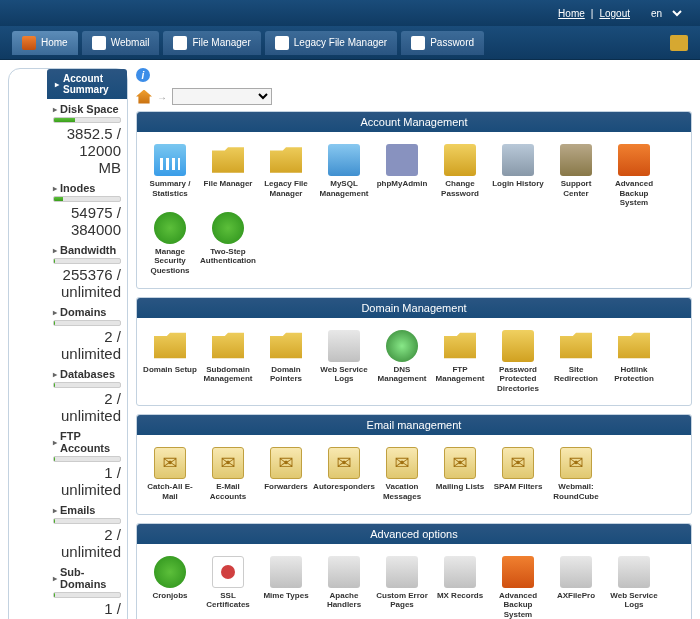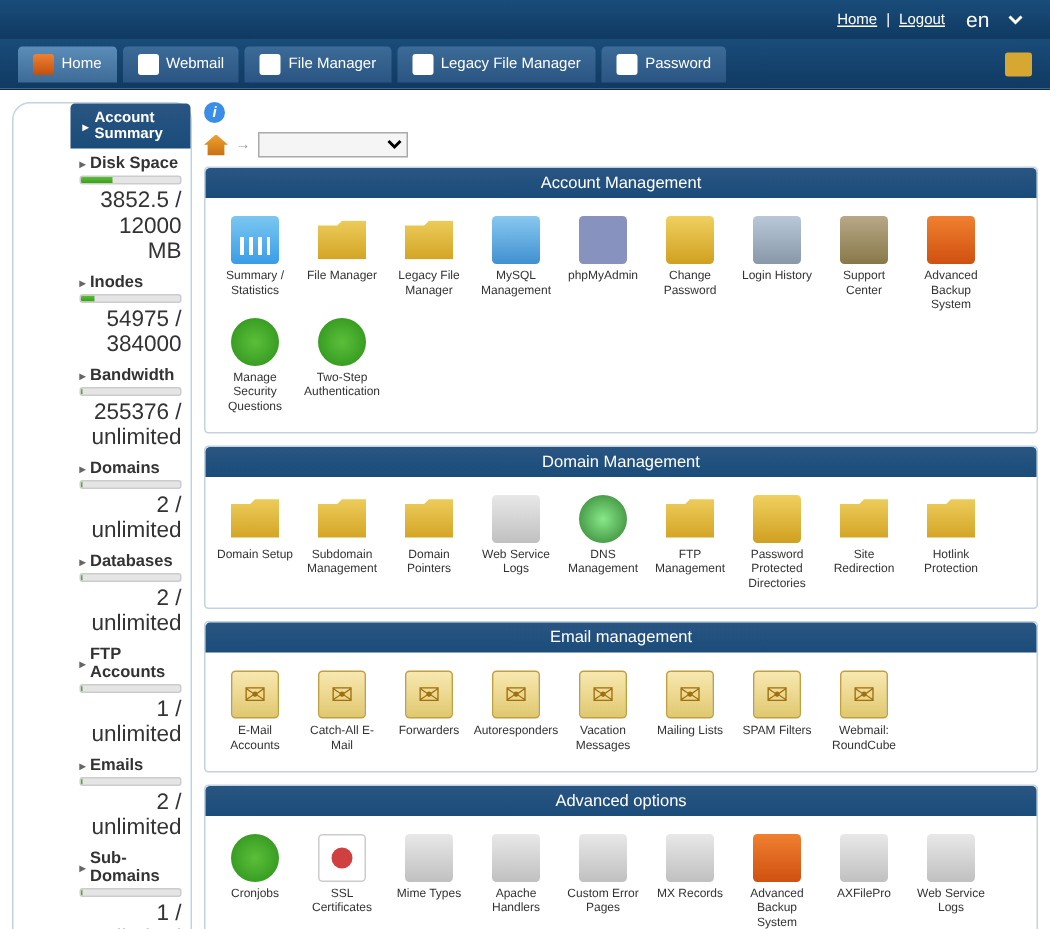--- a/index.html
+++ b/index.html
@@ -1,20 +1,20 @@
 <!DOCTYPE html>
 <html><head>
 <meta charset="utf-8">
 <style>
 * { margin: 0; padding: 0; box-sizing: border-box; }
 body { font-family: Tahoma, Arial, sans-serif; font-size: 10px; background: #fff; width: 700px; }
 .topbar { background: linear-gradient(#1a4c7a, #0f3a62); height: 26px; color: #fff; display: flex; justify-content: flex-end; align-items: center; padding-right: 15px; font-size: 10px; }
 .topbar a { color: #fff; text-decoration: underline; margin: 0 4px; }
 .topbar span.sep { margin: 0 2px; }
-.langsel { margin-left: 6px; background: transparent; color: #fff; border: none; font-size: 14px; width: 45px; }
+.langsel { margin-left: 6px; background: transparent; color: #fff; border: none; font-size: 10px; width: 45px; text-align: center; }
 .navbar { background: linear-gradient(#1a4c7a, #0f3a62); height: 34px; display: flex; align-items: center; padding: 0 12px; gap: 4px; border-bottom: 1px solid #0a2d4c; }
 .navtab { background: linear-gradient(#3c6b98, #2a5582); color: #fff; padding: 5px 10px; border-radius: 3px 3px 0 0; font-size: 10px; display: flex; align-items: center; gap: 5px; cursor: pointer; }
 .navtab.active { background: linear-gradient(#5c8cb8, #3c6b98); }
 .navspacer { flex: 1; }
 .navicon { width: 14px; height: 14px; display: inline-block; background: #fff; border-radius: 2px; }
 .navright { background: #d6a831; width: 18px; height: 16px; border-radius: 2px; }
 .main { display: flex; padding: 8px; gap: 8px; background: #fff; min-height: 540px; }
 .sidebar { width: 120px; }
 .sidebox { border: 1px solid #c3d2e0; border-radius: 12px; background: #fff; padding-left: 38px; }
 .sidehead { background: linear-gradient(#2a5582, #1a4c7a); color: #fff; padding: 4px 8px; border-radius: 3px 3px 0 0; font-size: 10px; font-weight: bold; display: flex; align-items: center; gap: 4px; }
@@ -30,21 +30,21 @@
 .crumbs { display: flex; align-items: center; gap: 5px; margin-bottom: 6px; }
 .infobtn { width: 14px; height: 14px; background: #3c8de8; border-radius: 50%; color: #fff; display: flex; align-items: center; justify-content: center; font-size: 10px; font-style: italic; font-weight: bold; }
 .homeicn { width: 16px; height: 14px; background: linear-gradient(#f0a030, #c87010); clip-path: polygon(50% 0, 100% 50%, 85% 50%, 85% 100%, 15% 100%, 15% 50%, 0 50%); }
 .arrow { color: #999; font-size: 10px; }
 .dropdown { border: 1px solid #aaa; font-size: 10px; padding: 1px 4px; width: 100px; background: #f5f5f5; }
 .section { border: 1px solid #c3d2e0; border-radius: 3px; margin-bottom: 8px; background: #fff; }
 .sechead { background: linear-gradient(#2a5582, #1a4c7a); color: #fff; text-align: center; padding: 4px; font-size: 11px; font-weight: normal; border-radius: 3px 3px 0 0; }
 .grid { display: flex; flex-wrap: wrap; padding: 10px 4px; }
 .tile { width: 58px; display: flex; flex-direction: column; align-items: center; text-align: center; cursor: pointer; padding: 2px; }
 .tile .icon { width: 32px; height: 32px; margin-bottom: 3px; border-radius: 3px; display: flex; align-items: center; justify-content: center; }
-.tile .lbl { font-size: 8px; color: #333; line-height: 1.2; }
+.tile .lbl { font-size: 8px; color: #333; line-height: 1.2; font-weight: bold; }
 .i-stats { background: linear-gradient(#7ac7f0, #3a9de8); position: relative; }
 .i-stats::after { content: ""; position: absolute; bottom: 6px; left: 6px; right: 6px; height: 12px; background: repeating-linear-gradient(90deg, #fff 0 3px, transparent 3px 6px); }
 .i-folder { background: linear-gradient(#f0d060, #d0a020); clip-path: polygon(0 20%, 40% 20%, 50% 10%, 100% 10%, 100% 90%, 0 90%); }
 .i-mysql { background: linear-gradient(#88c8f0, #4090d0); }
 .i-php { background: #8892bf; }
 .i-pass { background: linear-gradient(#f0d060, #d0a020); }
 .i-login { background: linear-gradient(#b8c8d8, #8898a8); }
 .i-support { background: linear-gradient(#b8a888, #887848); }
 .i-backup { background: linear-gradient(#f08030, #d05010); }
 .i-dns { background: radial-gradient(#88e888, #308030); border-radius: 50% !important; }
@@ -263,25 +263,25 @@
             <div class="icon i-folder"></div>
             <div class="lbl">Hotlink Protection</div>
           </div>
         </div>
     </div>
     <div class="section">
       <div class="sechead">Email management</div>
       <div class="grid" id="grid-email">
           <div class="tile">
             <div class="icon i-mail"></div>
+            <div class="lbl">Catch-All E-Mail</div>
+          </div>
+          <div class="tile">
+            <div class="icon i-mail"></div>
             <div class="lbl">E-Mail Accounts</div>
-          </div>
-          <div class="tile">
-            <div class="icon i-mail"></div>
-            <div class="lbl">Catch-All E-Mail</div>
           </div>
           <div class="tile">
             <div class="icon i-mail"></div>
             <div class="lbl">Forwarders</div>
           </div>
           <div class="tile">
             <div class="icon i-mail"></div>
             <div class="lbl">Autoresponders</div>
           </div>
           <div class="tile">

